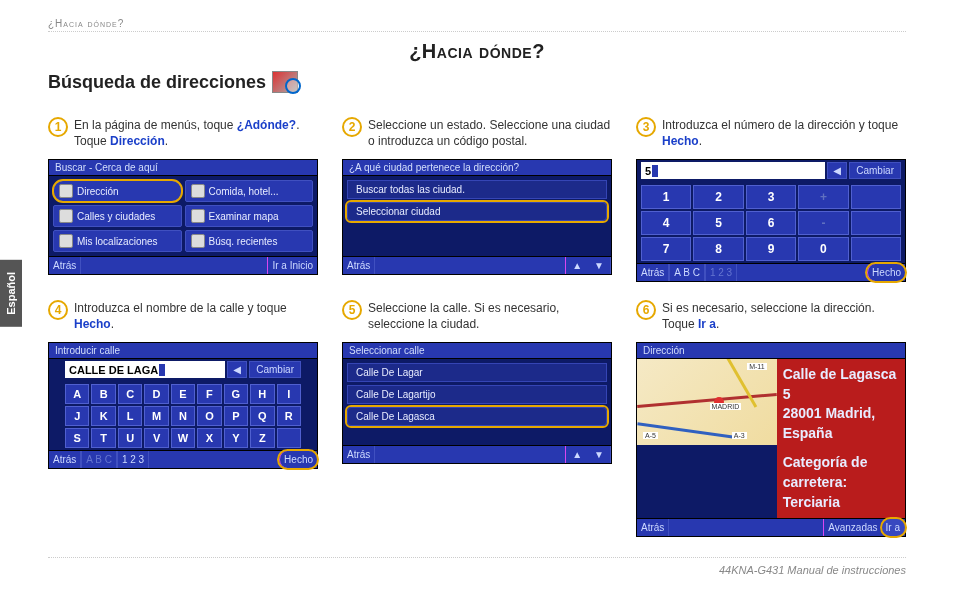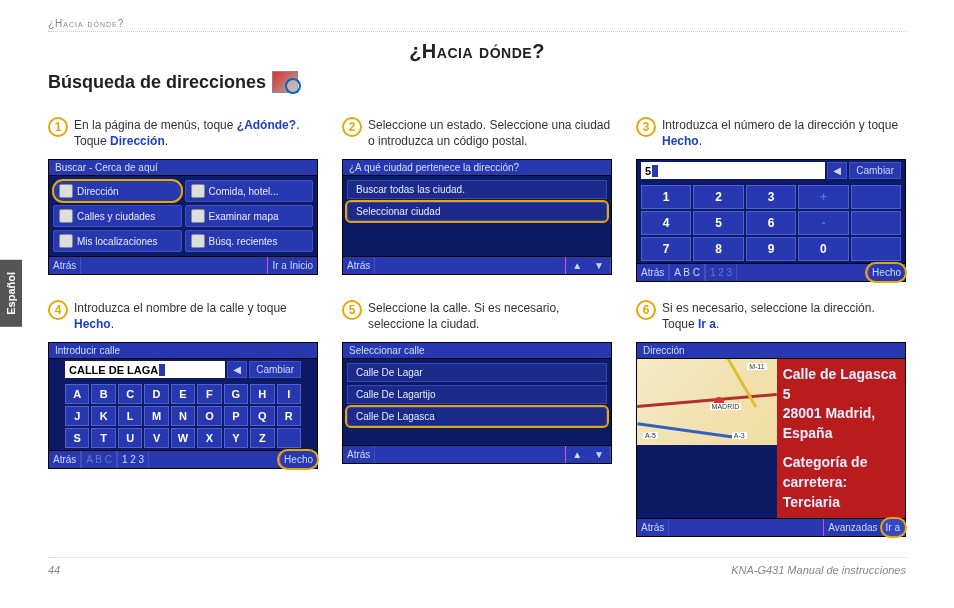--- a/index.html
+++ b/index.html
@@ -31,21 +31,21 @@
 .input-row{display:flex;gap:2px;align-items:stretch}
 .input-box{background:#fff;color:#000;font-weight:bold;padding:2px 4px;font-size:11px;flex:1;display:flex;align-items:center}
 .input-box .cursor{display:inline-block;width:6px;height:12px;background:#2838b0;margin-left:1px}
 .sm-btn{background:#2838b0;border:1px solid #4050c0;color:#cdd9ff;padding:2px 6px;font-size:10px;display:flex;align-items:center}
 .sm-btn.play{width:20px;justify-content:center}
 .keypad{display:grid;grid-template-columns:repeat(5,1fr);gap:2px;margin-top:3px}
 .key{background:#2838b0;border:1px solid #5060d0;color:#fff;text-align:center;padding:4px 0;font-weight:bold;font-size:12px}
 .key.dim{color:#6070c0}
 .letters{display:grid;grid-template-columns:repeat(9,1fr);gap:2px;margin-top:3px}
 .letters .key{font-size:11px;padding:3px 0}
-.footer-row{display:flex;justify-content:space-between;margin-top:20px;font-size:11px;color:#888;font-style:italic;border-top:1px dotted #ccc;padding-top:6px}
+.footer-row{display:flex;justify-content:flex-end;margin-top:20px;font-size:11px;color:#888;font-style:italic;border-top:1px dotted #ccc;padding-top:6px}
 .ico{display:inline-block;width:14px;height:14px;background:#ddd;border:1px solid #888;border-radius:2px;flex-shrink:0}
 .sec-icon{width:26px;height:22px;background:linear-gradient(135deg,#d33,#aaa);border:1px solid #888;display:inline-block;position:relative}
 .sec-icon::after{content:'';position:absolute;bottom:-2px;right:-4px;width:12px;height:12px;border:2px solid #06c;border-radius:50%;background:rgba(255,255,255,0.3)}
 .map-screen{display:flex;gap:0}
 .map-box{flex:1.2;background:linear-gradient(135deg,#f5e9c5,#f0dca0);height:86px;position:relative;overflow:hidden}
 .map-box .road{position:absolute;background:#b03030;height:3px}
 .map-box .r1{width:100%;top:40px;transform:rotate(-5deg)}
 .map-box .r2{width:60%;top:10px;left:40%;transform:rotate(60deg);background:#e0c030}
 .map-box .r3{width:70%;top:70px;transform:rotate(8deg);background:#3060c0;height:3px}
 .map-box .lbl{position:absolute;font-size:7px;background:#fff;padding:0 2px;color:#333}

